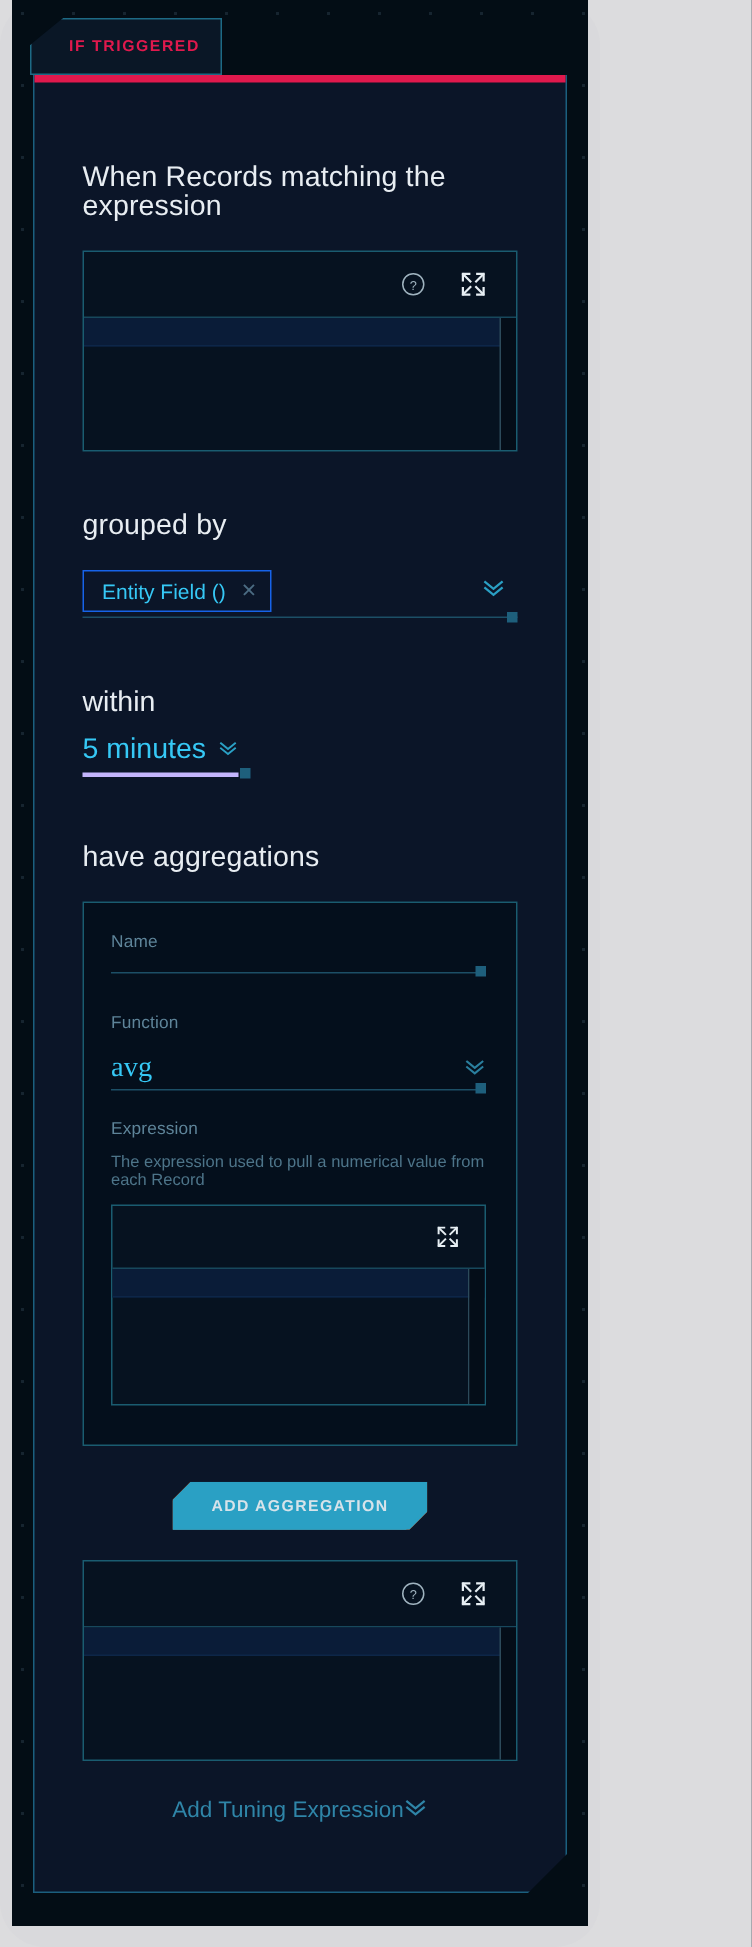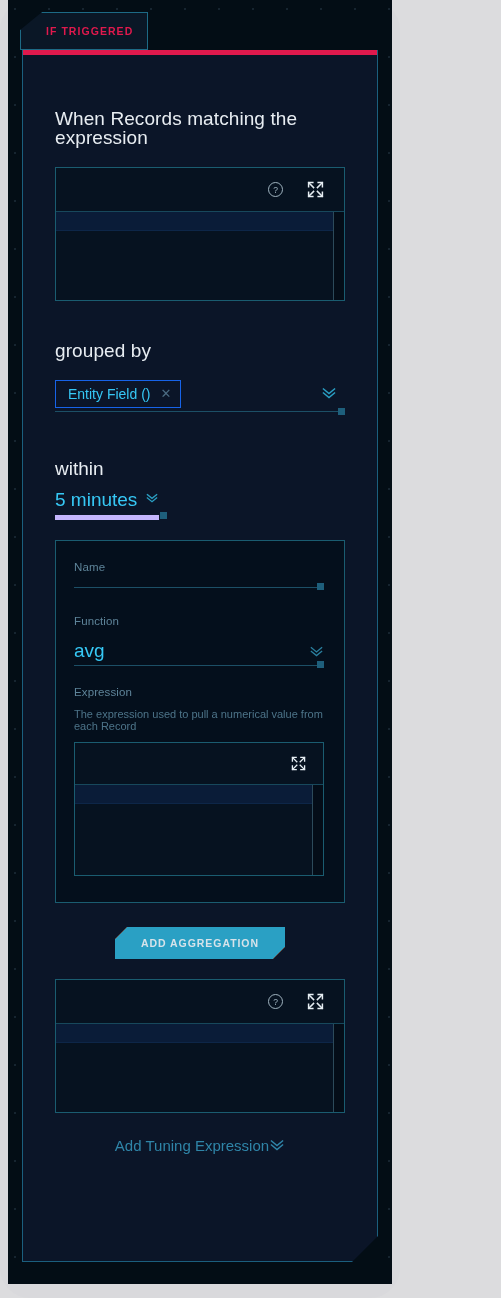--- a/index.html
+++ b/index.html
@@ -198,22 +198,23 @@
     flex-direction: column;
   }
   .within-label {
     color: #e8edf2;
     font-size: 19px;
   }
   .within-select {
     position: relative;
     flex: 1;
     display: flex;
+    align-items: center;
     gap: 8px;
-    border-bottom: 5px solid #c4b5fd;
+    border-bottom: 3px solid #c4b5fd;
     padding-bottom: 4px;
   }
   .within-value {
     color: #36c8f5;
     font-size: 19px;
   }
   .within-nub {
     position: absolute;
     right: -8px; bottom: -4px;
     width: 7px; height: 7px;
@@ -246,20 +247,21 @@
     position: absolute;
     right: 0; bottom: -3px;
     width: 7px; height: 7px;
     background: #1e5f7c;
   }
   .field-value {
     color: #36c8f5;
     font-size: 19px;
     line-height: 1.1;
     padding-bottom: 3px;
+    font-family: Liberation Serif, serif;
   }
   .field-row {
     display: flex;
     align-items: flex-end;
     justify-content: space-between;
   }
   .field-help {
     color: #4d7489;
     font-size: 11px;
     margin-top: 10px;
@@ -387,20 +389,21 @@
             <span>
               <svg width="14" height="11" viewBox="0 0 16 13" fill="none" stroke="#2a9fc4" stroke-width="1.5" stroke-linecap="square">
                 <path d="M2.5 3L8 7.5L13.5 3"></path>
                   <path d="M2.5 7L8 11.5L13.5 7"></path>
               </svg>
             </span>
             <span class="within-nub"></span>
           </span>
         </div>
 
+        <h2 class="section h-agg">have aggregations</h2>
 
         <div class="agg-card">
 
           <div class="field name-field">
             <div class="field-label">Name</div>
             <div class="field-underline">
               <span class="field-nub"></span>
             </div>
           </div>
 

